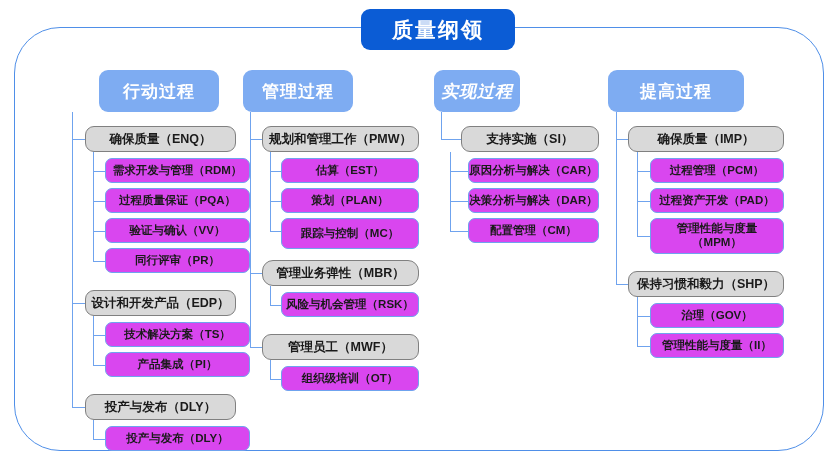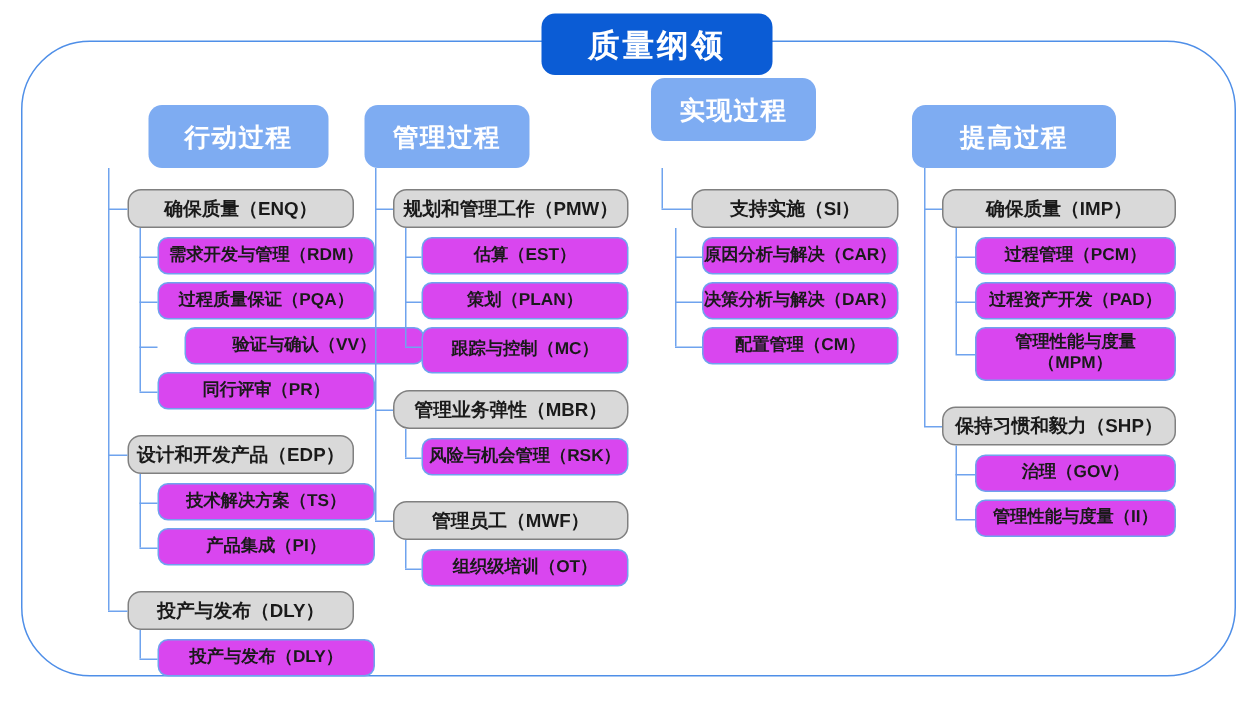--- a/index.html
+++ b/index.html
@@ -124,21 +124,21 @@
   <div class="root-title">质量纲领</div>
 
   <div id="tree">
       <div class="col-head" style="left: 66px; top: 70px; width: 120px; margin-left: 33px;">行动过程</div>
       <div class="node2" style="left: 85px; top: 126px; width: 151px; height: 26px;">确保质量（ENQ）</div>
       <div class="hline" style="left: 72px; top: 139px; width: 13px;"></div>
       <div class="node3" style="left: 105px; top: 158px; width: 145px; height: 25px;">需求开发与管理（RDM）</div>
       <div class="hline" style="left: 93px; top: 170.5px; width: 12px;"></div>
       <div class="node3" style="left: 105px; top: 188px; width: 145px; height: 25px;">过程质量保证（PQA）</div>
       <div class="hline" style="left: 93px; top: 200.5px; width: 12px;"></div>
-      <div class="node3" style="left: 123px; top: 218px; width: 160px; height: 25px;">验证与确认（VV）</div>
+      <div class="node3" style="left: 105px; top: 218px; width: 145px; height: 25px;">验证与确认（VV）</div>
       <div class="hline" style="left: 93px; top: 230.5px; width: 12px;"></div>
       <div class="node3" style="left: 105px; top: 248px; width: 145px; height: 25px;">同行评审（PR）</div>
       <div class="hline" style="left: 93px; top: 260.5px; width: 12px;"></div>
       <div class="vline" style="left: 93px; top: 152px; height: 108.5px;"></div>
       <div class="node2" style="left: 85px; top: 290px; width: 151px; height: 26px;">设计和开发产品（EDP）</div>
       <div class="hline" style="left: 72px; top: 303px; width: 13px;"></div>
       <div class="node3" style="left: 105px; top: 322px; width: 145px; height: 25px;">技术解决方案（TS）</div>
       <div class="hline" style="left: 93px; top: 334.5px; width: 12px;"></div>
       <div class="node3" style="left: 105px; top: 352px; width: 145px; height: 25px;">产品集成（PI）</div>
       <div class="hline" style="left: 93px; top: 364.5px; width: 12px;"></div>
@@ -163,21 +163,21 @@
       <div class="hline" style="left: 250px; top: 273px; width: 12px;"></div>
       <div class="node3" style="left: 281px; top: 292px; width: 138px; height: 25px;">风险与机会管理（RSK）</div>
       <div class="hline" style="left: 270px; top: 304.5px; width: 11px;"></div>
       <div class="vline" style="left: 270px; top: 286px; height: 18.5px;"></div>
       <div class="node2" style="left: 262px; top: 334px; width: 157px; height: 26px;">管理员工（MWF）</div>
       <div class="hline" style="left: 250px; top: 347px; width: 12px;"></div>
       <div class="node3" style="left: 281px; top: 366px; width: 138px; height: 25px;">组织级培训（OT）</div>
       <div class="hline" style="left: 270px; top: 378.5px; width: 11px;"></div>
       <div class="vline" style="left: 270px; top: 360px; height: 18.5px;"></div>
       <div class="vline" style="left: 250px; top: 112px; height: 235px;"></div>
-      <div class="col-head" style="left: 434px; top: 52px; width: 110px;">实现过程</div>
+      <div class="col-head" style="left: 434px; top: 70px; width: 86px; font-style: italic;">实现过程</div>
       <div class="node2" style="left: 461px; top: 126px; width: 138px; height: 26px;">支持实施（SI）</div>
       <div class="hline" style="left: 441px; top: 139px; width: 20px;"></div>
       <div class="node3" style="left: 468px; top: 158px; width: 131px; height: 25px;">原因分析与解决（CAR）</div>
       <div class="hline" style="left: 450px; top: 170.5px; width: 18px;"></div>
       <div class="node3" style="left: 468px; top: 188px; width: 131px; height: 25px;">决策分析与解决（DAR）</div>
       <div class="hline" style="left: 450px; top: 200.5px; width: 18px;"></div>
       <div class="node3" style="left: 468px; top: 218px; width: 131px; height: 25px;">配置管理（CM）</div>
       <div class="hline" style="left: 450px; top: 230.5px; width: 18px;"></div>
       <div class="vline" style="left: 450px; top: 152px; height: 78.5px;"></div>
       <div class="vline" style="left: 441px; top: 112px; height: 27px;"></div>

